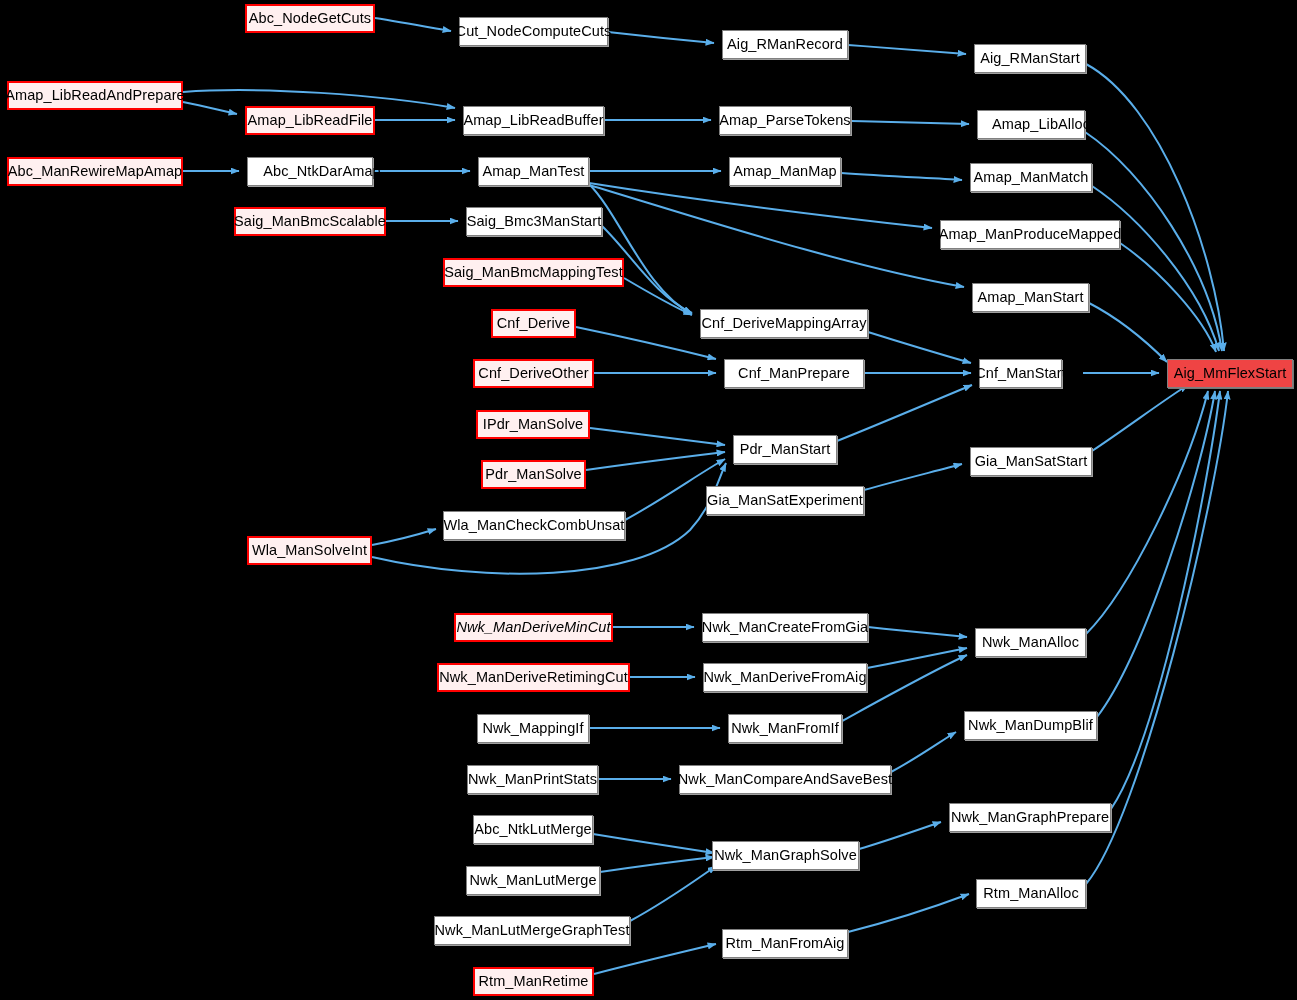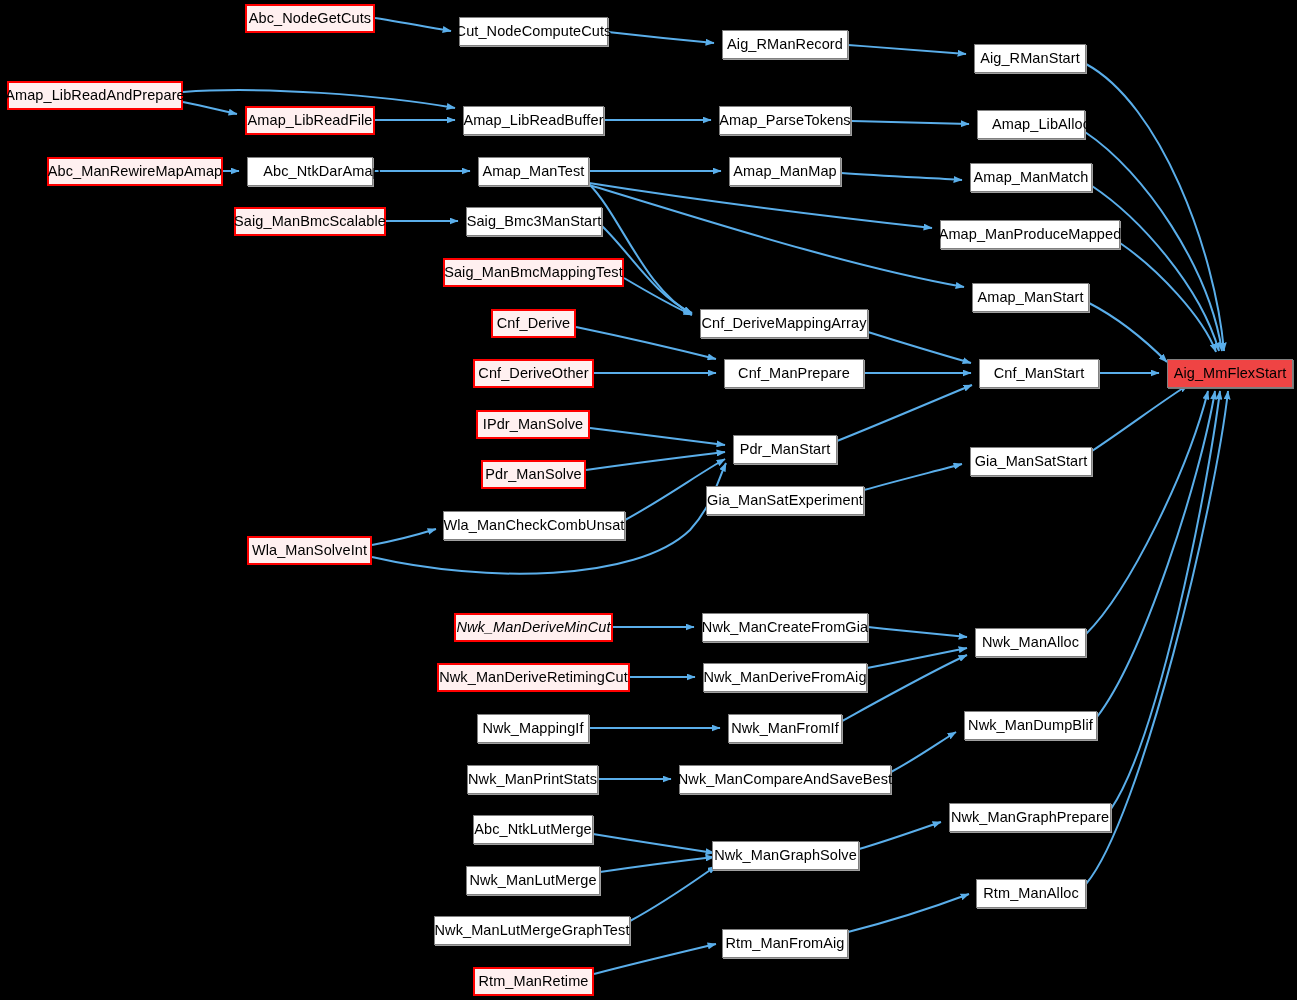--- a/index.html
+++ b/index.html
@@ -120,35 +120,35 @@
   <div id="nodes-layer">
       <div class="node-box highlight" style="left: 245px; top: 4px; width: 130px; height: 29px;">Abc_NodeGetCuts</div>
       <div class="node-box plain" style="left: 459px; top: 17px; width: 149px; height: 29px;">Cut_NodeComputeCuts</div>
       <div class="node-box plain" style="left: 722px; top: 30px; width: 126px; height: 29px;">Aig_RManRecord</div>
       <div class="node-box plain" style="left: 974px; top: 44px; width: 112px; height: 29px;">Aig_RManStart</div>
       <div class="node-box highlight" style="left: 7px; top: 81px; width: 176px; height: 29px;">Amap_LibReadAndPrepare</div>
       <div class="node-box highlight" style="left: 245px; top: 106px; width: 130px; height: 29px;">Amap_LibReadFile</div>
       <div class="node-box plain" style="left: 463px; top: 106px; width: 141px; height: 29px;">Amap_LibReadBuffer</div>
       <div class="node-box plain" style="left: 719px; top: 106px; width: 132px; height: 29px;">Amap_ParseTokens</div>
       <div class="node-box plain" style="left: 977px; top: 110px; width: 108px; height: 29px; padding-left: 20px;">Amap_LibAlloc</div>
-      <div class="node-box highlight" style="left: 7px; top: 157px; width: 176px; height: 29px; margin-left: 40px;">Abc_ManRewireMapAmap</div>
+      <div class="node-box highlight" style="left: 7px; top: 157px; width: 176px; height: 29px;">Abc_ManRewireMapAmap</div>
       <div class="node-box plain" style="left: 247px; top: 157px; width: 126px; height: 29px; padding-left: 24px;">Abc_NtkDarAmap</div>
       <div class="node-box plain" style="left: 478px; top: 157px; width: 111px; height: 29px;">Amap_ManTest</div>
       <div class="node-box plain" style="left: 729px; top: 157px; width: 112px; height: 29px;">Amap_ManMap</div>
       <div class="node-box plain" style="left: 970px; top: 163px; width: 122px; height: 29px;">Amap_ManMatch</div>
       <div class="node-box highlight" style="left: 234px; top: 207px; width: 152px; height: 29px;">Saig_ManBmcScalable</div>
       <div class="node-box plain" style="left: 466px; top: 207px; width: 136px; height: 29px;">Saig_Bmc3ManStart</div>
       <div class="node-box plain" style="left: 940px; top: 220px; width: 180px; height: 29px;">Amap_ManProduceMapped</div>
       <div class="node-box highlight" style="left: 443px; top: 258px; width: 181px; height: 29px;">Saig_ManBmcMappingTest</div>
       <div class="node-box plain" style="left: 972px; top: 283px; width: 117px; height: 29px;">Amap_ManStart</div>
       <div class="node-box plain" style="left: 700px; top: 309px; width: 168px; height: 29px;">Cnf_DeriveMappingArray</div>
       <div class="node-box highlight" style="left: 491px; top: 309px; width: 85px; height: 29px;">Cnf_Derive</div>
       <div class="node-box highlight" style="left: 473px; top: 359px; width: 121px; height: 29px;">Cnf_DeriveOther</div>
       <div class="node-box plain" style="left: 724px; top: 359px; width: 140px; height: 29px;">Cnf_ManPrepare</div>
-      <div class="node-box plain" style="left: 979px; top: 359px; width: 120px; height: 29px;">Cnf_ManStart</div>
+      <div class="node-box plain" style="left: 979px; top: 359px; width: 83px; height: 29px;">Cnf_ManStart</div>
       <div class="node-box target" style="left: 1167px; top: 359px; width: 126px; height: 29px;">Aig_MmFlexStart</div>
       <div class="node-box highlight" style="left: 476px; top: 410px; width: 114px; height: 29px;">IPdr_ManSolve</div>
       <div class="node-box plain" style="left: 733px; top: 435px; width: 104px; height: 29px;">Pdr_ManStart</div>
       <div class="node-box plain" style="left: 970px; top: 447px; width: 122px; height: 29px;">Gia_ManSatStart</div>
       <div class="node-box highlight" style="left: 481px; top: 460px; width: 105px; height: 29px;">Pdr_ManSolve</div>
       <div class="node-box plain" style="left: 706px; top: 486px; width: 158px; height: 29px;">Gia_ManSatExperiment</div>
       <div class="node-box plain" style="left: 443px; top: 511px; width: 182px; height: 29px;">Wla_ManCheckCombUnsat</div>
       <div class="node-box highlight" style="left: 247px; top: 536px; width: 125px; height: 29px;">Wla_ManSolveInt</div>
       <div class="node-box highlight" style="left: 454px; top: 613px; width: 159px; height: 29px; font-style: italic;">Nwk_ManDeriveMinCut</div>
       <div class="node-box plain" style="left: 702px; top: 613px; width: 166px; height: 29px; text-align: center;">Nwk_ManCreateFromGia</div>

